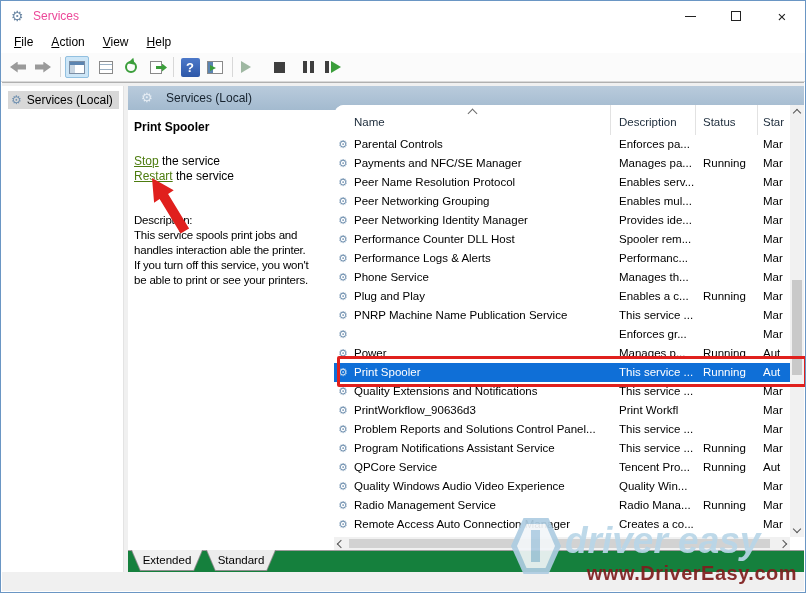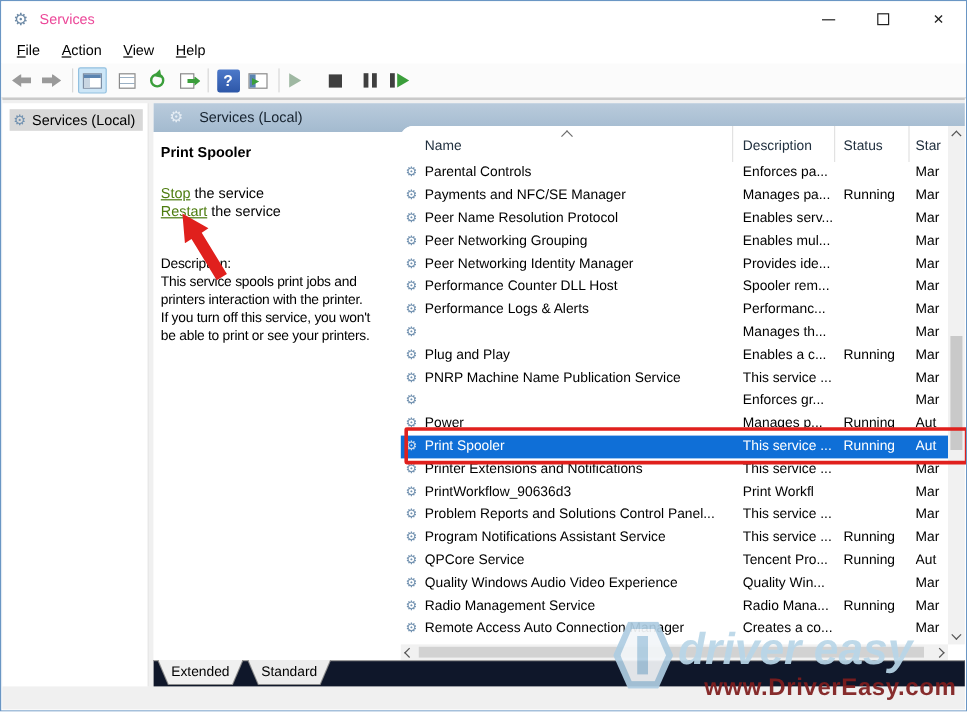--- a/index.html
+++ b/index.html
@@ -109,21 +109,21 @@
   .vthumb { position:absolute; left:2px; right:2px; top:175px; height:95px; background:#c9c9c9; }
   .hscroll { position:absolute; left:0; right:14px; bottom:0; height:13px; background:#f1f1f1; }
   .hthumb { position:absolute; top:2px; bottom:2px; left:15px; right:20px; background:#d2d2d2; }
   .chev { position:absolute; width:6px; height:6px; border-left:1.4px solid #555; border-top:1.4px solid #555; }
   .chev-up { transform:rotate(45deg); top:5px; left:4px; }
   .chev-down { transform:rotate(225deg); bottom:5px; left:4px; }
   .chev-left { transform:rotate(-45deg); left:4px; top:3.5px; }
   .chev-right { transform:rotate(135deg); right:4px; top:3.5px; }
 
   
-  .tabs { position:absolute; left:0; right:0; bottom:0; height:22px; background:#0f172a; border-top:1px solid #9c9c9c; }
+  .tabs { position:absolute; left:0; right:0; bottom:0; height:22px; background:#15803d; border-top:1px solid #9c9c9c; }
   .tab { position:absolute; top:-1px; height:21px; clip-path:polygon(0 0,100% 0,calc(100% - 9px) 100%,9px 100%); background:#8c8c8c; }
   .tab-in { position:absolute; left:1px; right:1px; top:0; bottom:1px;
             clip-path:polygon(0 0,100% 0,calc(100% - 8.5px) 100%,8.5px 100%);
             background:#f0f0f0; display:flex; align-items:center; justify-content:center;
             font-size:11.5px; color:#000; }
   .tab-extended { left:3px; width:72px; }
   .tab-standard { left:78px; width:70px; }
   .tab-standard .tab-in { background:#ececec; }
 
   .statusbar { position:absolute; left:0; right:0; top:490px; bottom:0; background:#f0f0f0; }
@@ -237,21 +237,21 @@
 
       <div class="desc-pane">
         <div class="svc-title">Print Spooler</div>
         <div class="svc-links">
           <div><a href="#">Stop</a><span> the service</span></div>
           <div><a href="#">Restart</a><span> the service</span></div>
         </div>
         <div class="svc-desc">
           <div class="dline">Description:</div>
           <div class="dline">This service spools print jobs and</div>
-          <div class="dline">printers interaction with the printer.</div>
+          <div class="dline">handles interaction able the printer.</div>
           <div class="dline">If you turn off this service, you won't</div>
           <div class="dline">be able to print or see your printers.</div>
         </div>
       </div>
 
       <div class="list-card">
         <div class="list-header">
           <div class="hcell hc-name">
               <span>Name</span>
             </div>
@@ -311,20 +311,21 @@
             </div>
             <div class="row">
               <span class="gear">⚙</span>
               <span class="cell c-name">Performance Logs &amp; Alerts</span>
               <span class="cell c-desc">Performanc...</span>
               <span class="cell c-status"></span>
               <span class="cell c-star">Mar</span>
             </div>
             <div class="row">
               <span class="gear">⚙</span>
+              <span class="cell c-name">Phone Service</span>
               <span class="cell c-desc">Manages th...</span>
               <span class="cell c-status"></span>
               <span class="cell c-star">Mar</span>
             </div>
             <div class="row">
               <span class="gear">⚙</span>
               <span class="cell c-name">Plug and Play</span>
               <span class="cell c-desc">Enables a c...</span>
               <span class="cell c-status">Running</span>
               <span class="cell c-star">Mar</span>
@@ -351,21 +352,21 @@
             </div>
             <div class="row sel">
               <span class="gear">⚙</span>
               <span class="cell c-name">Print Spooler</span>
               <span class="cell c-desc">This service ...</span>
               <span class="cell c-status">Running</span>
               <span class="cell c-star">Aut</span>
             </div>
             <div class="row">
               <span class="gear">⚙</span>
-              <span class="cell c-name">Printer Extensions and Notifications</span>
+              <span class="cell c-name">Quality Extensions and Notifications</span>
               <span class="cell c-desc">This service ...</span>
               <span class="cell c-status"></span>
               <span class="cell c-star">Mar</span>
             </div>
             <div class="row">
               <span class="gear">⚙</span>
               <span class="cell c-name">PrintWorkflow_90636d3</span>
               <span class="cell c-desc">Print Workfl</span>
               <span class="cell c-status"></span>
               <span class="cell c-star">Mar</span>

